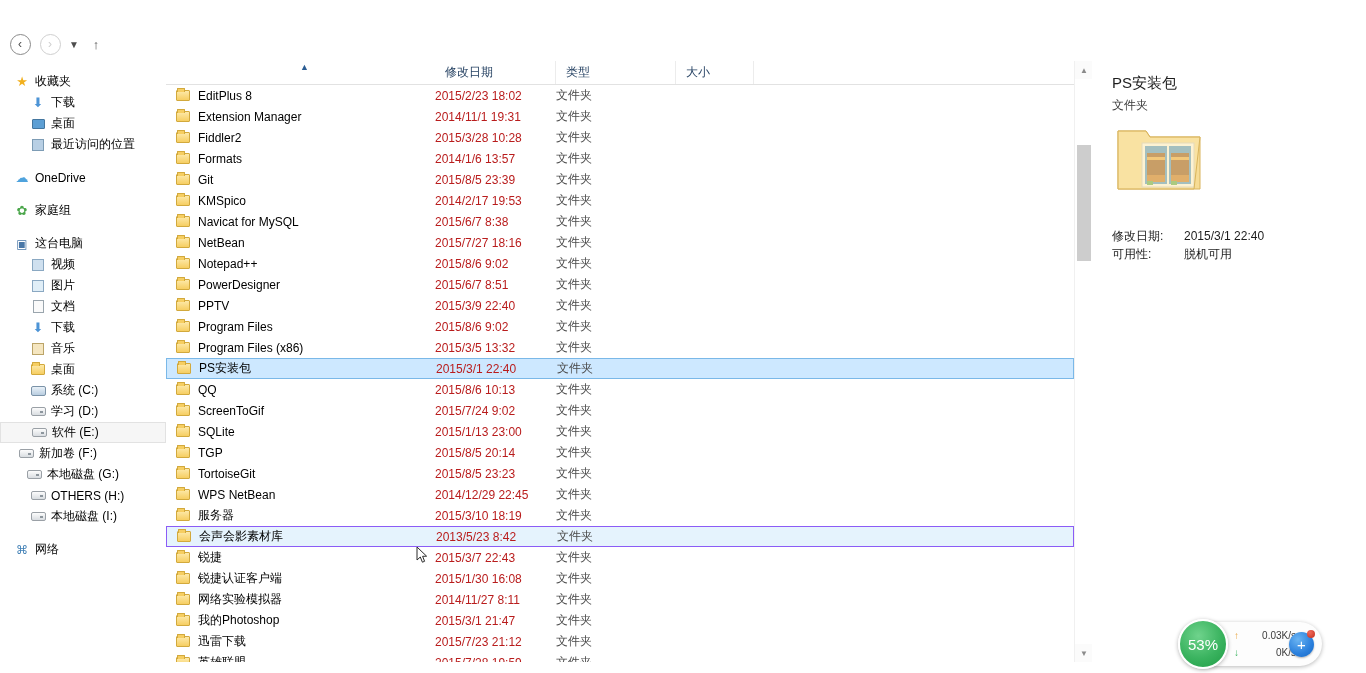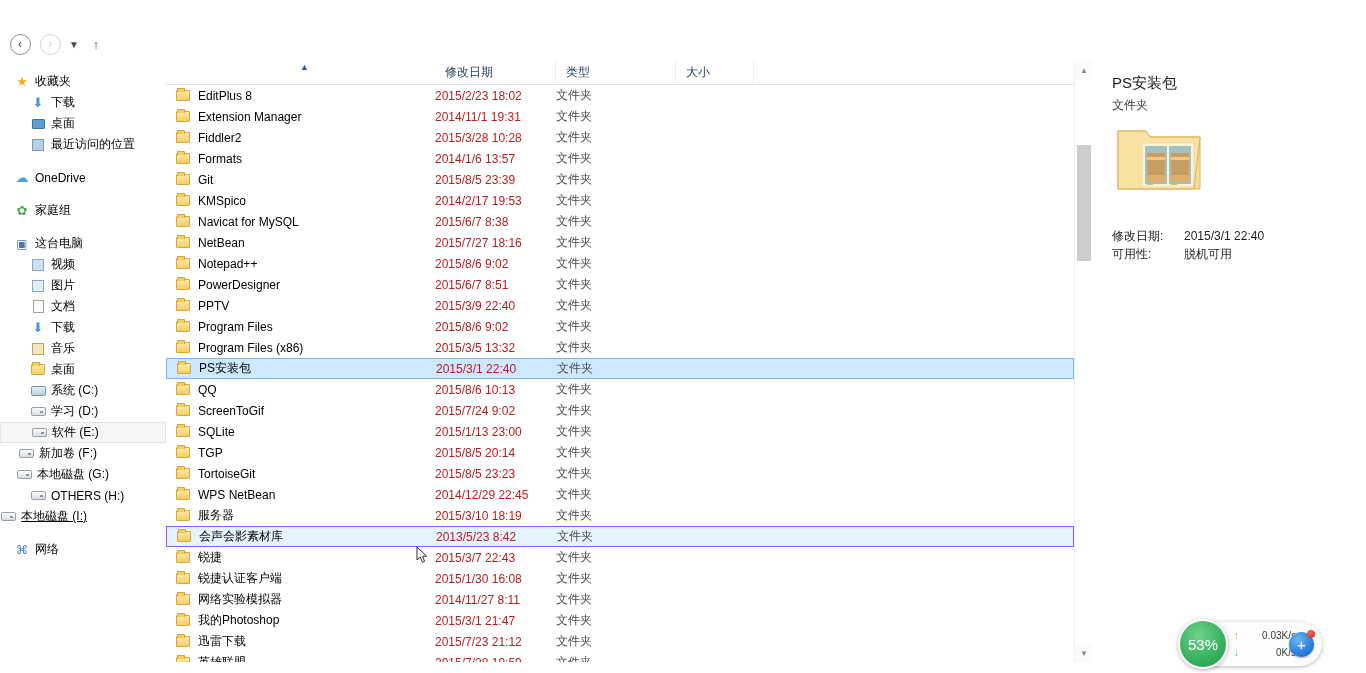--- a/index.html
+++ b/index.html
@@ -389,33 +389,33 @@
             <span class="i-drive"></span>
           </span>
           <span>软件 (E:)</span>
         </div>
         <div class="nav-item" style="padding-left: 18px;">
           <span class="ico">
             <span class="i-drive"></span>
           </span>
           <span>新加卷 (F:)</span>
         </div>
-        <div class="nav-item" style="padding-left: 16px;">
+        <div class="nav-item" style="padding-left: 26px;">
           <span class="ico">
             <span class="i-drive"></span>
           </span>
           <span>本地磁盘 (G:)</span>
         </div>
         <div class="nav-item" style="padding-left: 30px;">
           <span class="ico">
             <span class="i-drive"></span>
           </span>
           <span>OTHERS (H:)</span>
         </div>
-        <div class="nav-item" style=" text-decoration: underline;">
+        <div class="nav-item" style="padding-left: 30px;">
           <span class="ico">
             <span class="i-drive"></span>
           </span>
           <span>本地磁盘 (I:)</span>
         </div>
         <div class="nav-spacer"></div>
         <div class="nav-item" style="padding-left: 14px;">
           <span class="ico">
             <span class="i-net">⌘</span>
           </span>

